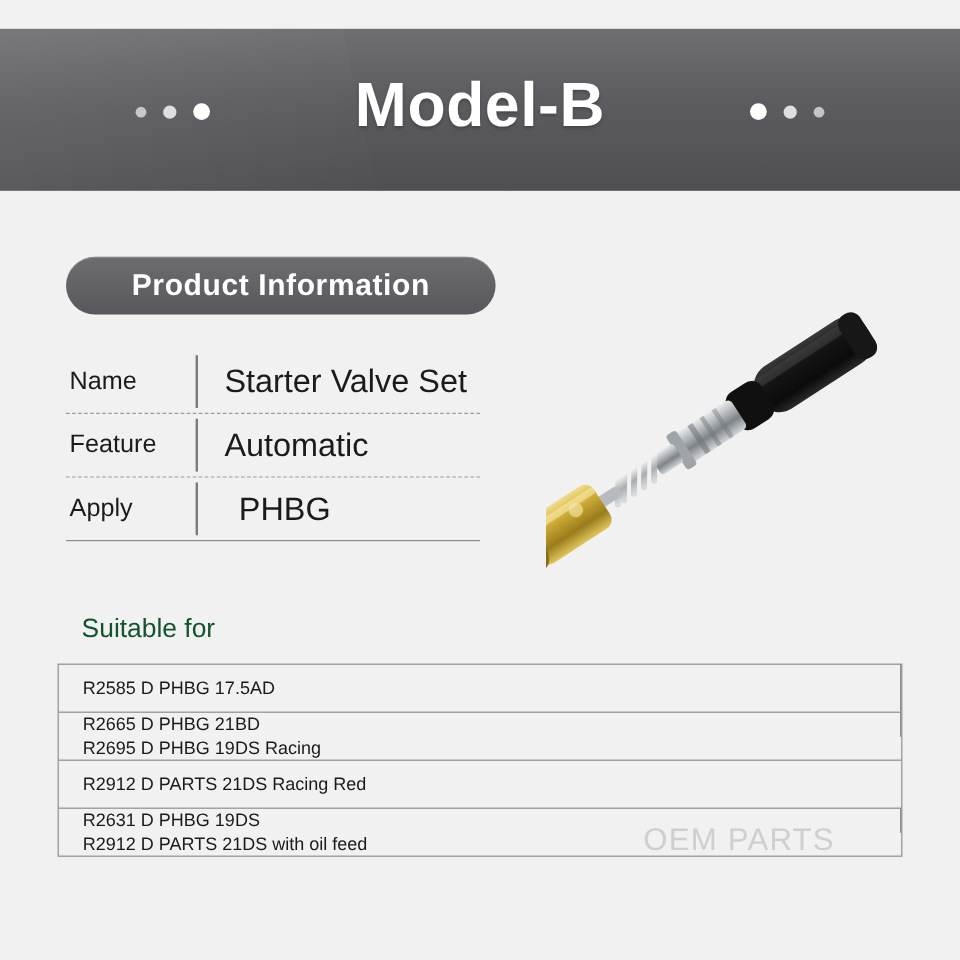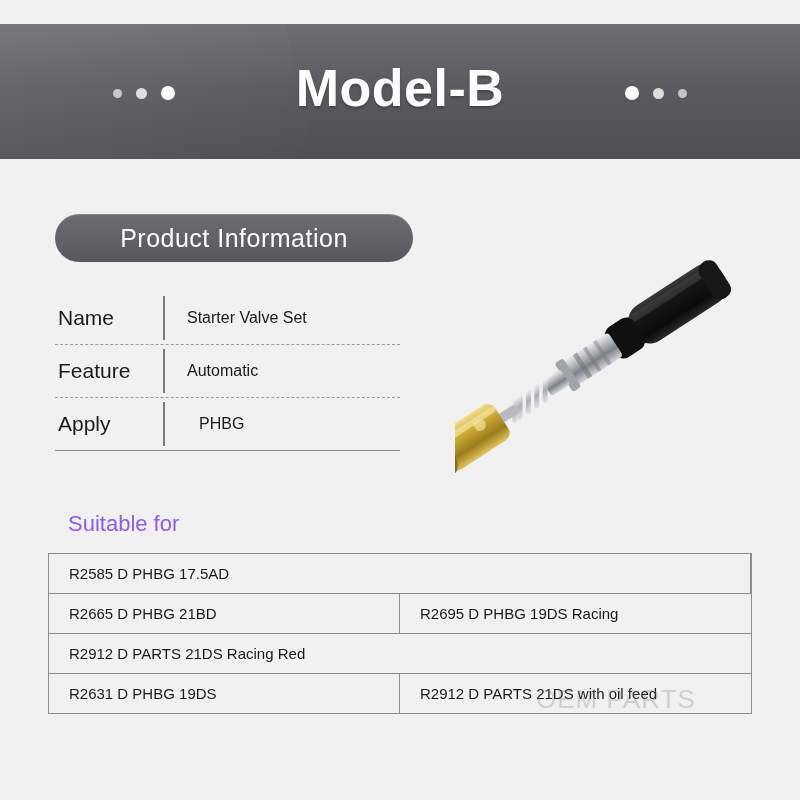--- a/index.html
+++ b/index.html
@@ -72,20 +72,21 @@
     left: 55px;
     top: 190px;
     width: 358px;
     height: 48px;
     border-radius: 24px;
     background: linear-gradient(180deg, #6d6d71 0%, #58585c 100%);
     box-shadow: inset 0 1px 0 rgba(255,255,255,0.18);
     display: flex;
     align-items: center;
     justify-content: center;
+    font-weight: bold;
   }
   .pill-text {
     color: #ffffff;
     font-size: 25px;
     letter-spacing: 0.5px;
   }
 
   
   .spec {
     position: absolute;
@@ -111,55 +112,56 @@
   .spec-divider {
     position: absolute;
     left: 108px;
     top: 4px;
     bottom: 4px;
     width: 2px;
     background: #7c7c7c;
   }
   .spec-val {
     padding-left: 24px;
-    font-size: 16px;
+    font-size: 27px;
     color: #1b1b1b;
   }
 
   
   .photo {
     position: absolute;
     left: 455px;
     top: 205px;
     width: 320px;
     height: 250px;
   }
   .photo svg { display: block; }
 
   
   .suitable-title {
     position: absolute;
     left: 68px;
     top: 487px;
     font-size: 22px;
-    color: #8b5cf6;
+    color: #14532d;
   }
   .grid {
     position: absolute;
     left: 48px;
     top: 529px;
     width: 704px;
     border: 1px solid #8e8e8e;
     box-sizing: border-box;
     background: transparent;
   }
   .grid-row {
     display: flex;
     height: 39px;
     border-bottom: 1px solid #8e8e8e;
+    flex-direction: column;
   }
   .grid-row:last-child { border-bottom: none; }
   .cell {
     flex: 1 1 50%;
     display: flex;
     align-items: center;
     padding-left: 20px;
     font-size: 15px;
     color: #1a1a1a;
     box-sizing: border-box;

